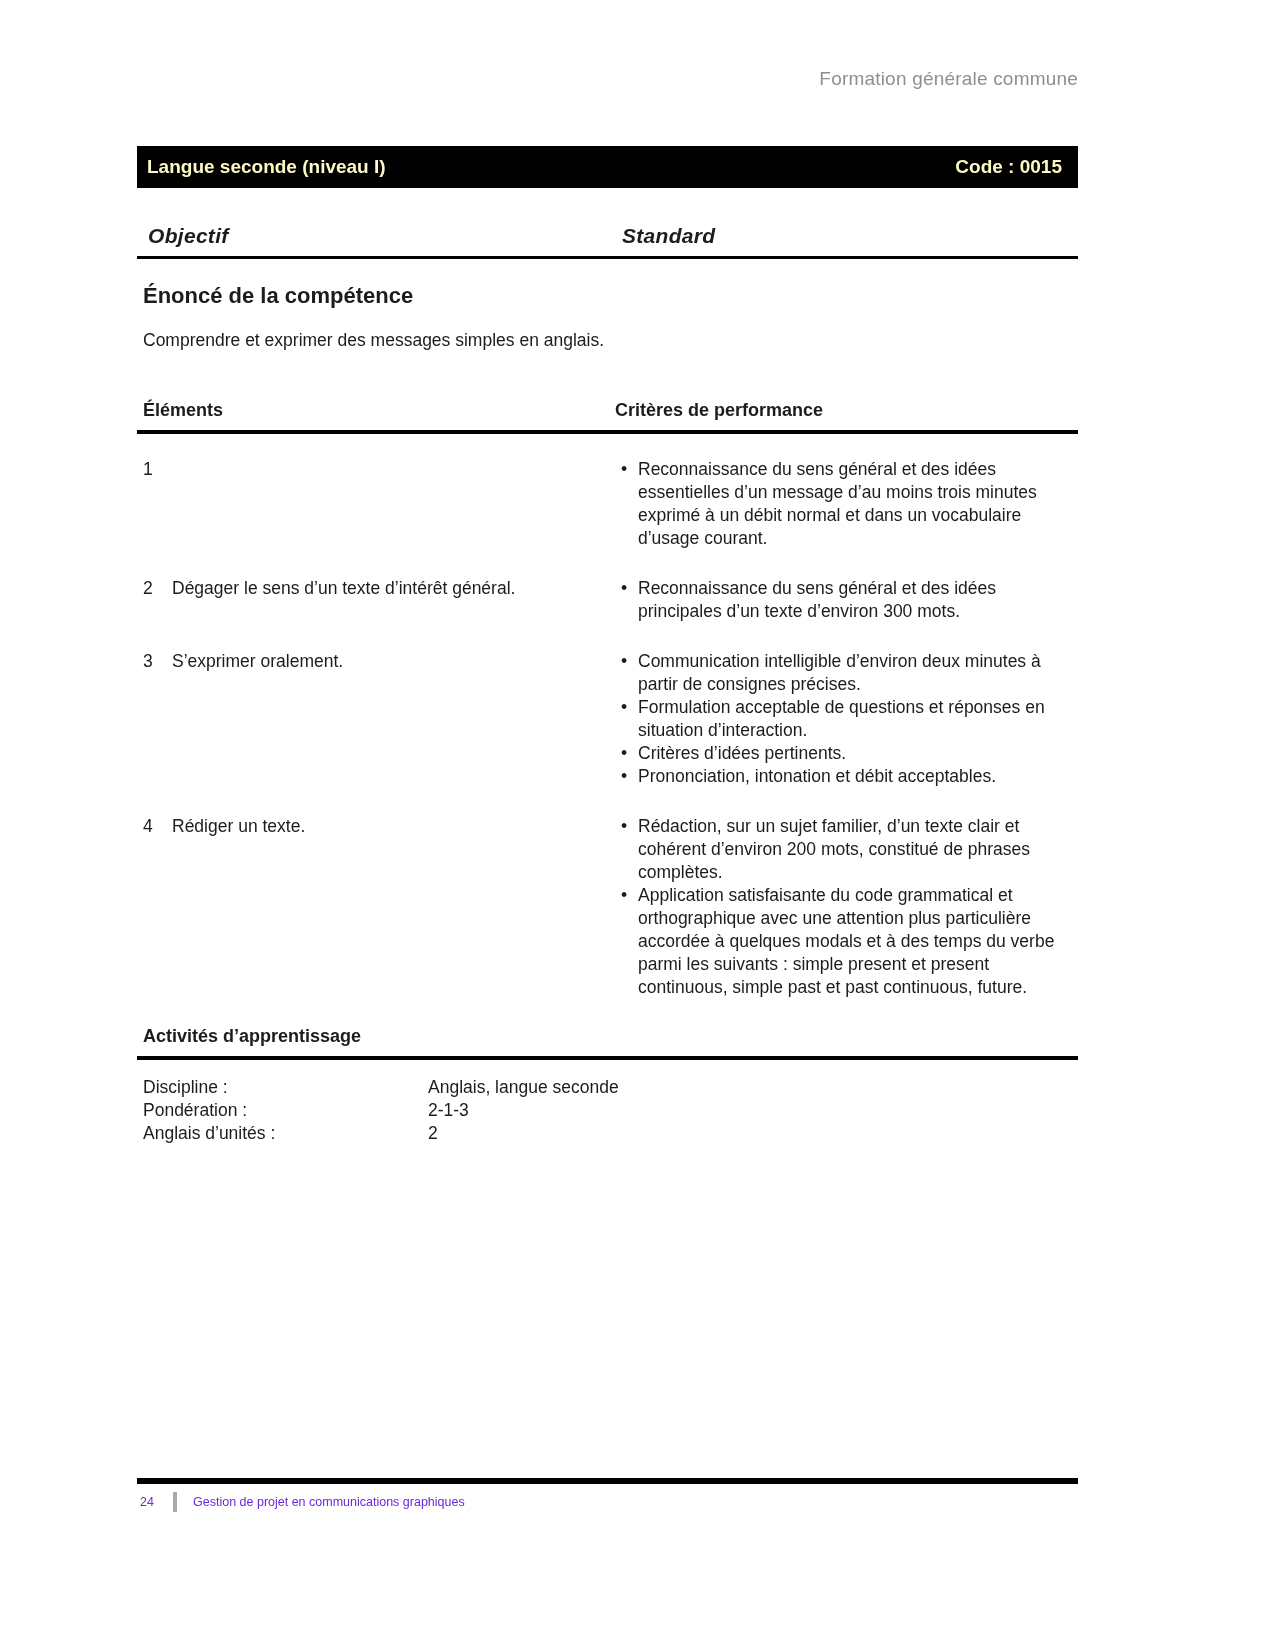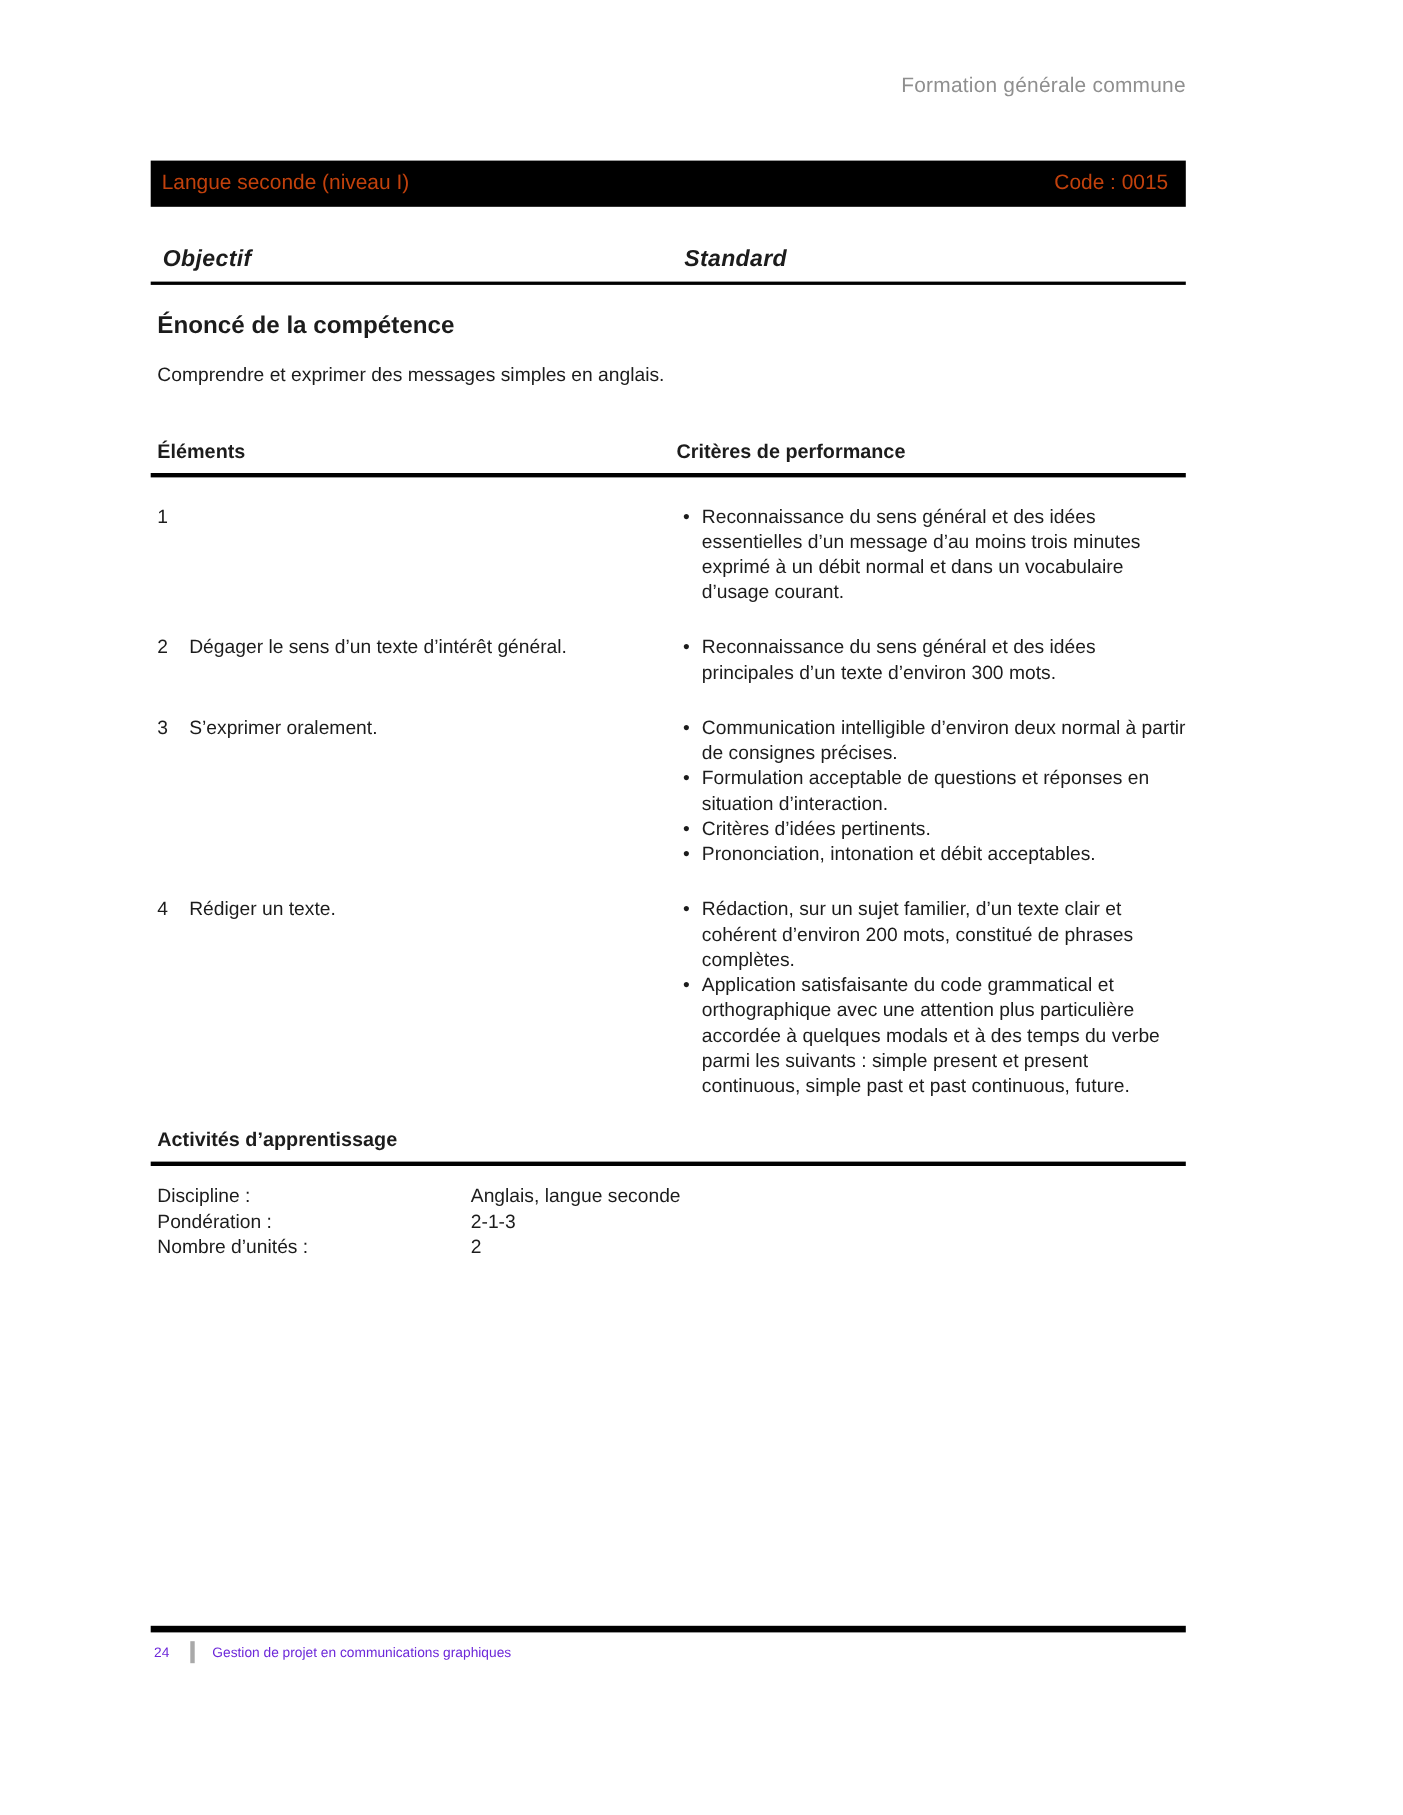--- a/index.html
+++ b/index.html
@@ -13,23 +13,24 @@
   .page { position:relative; width:1275px; height:1650px; background:#fff; overflow:hidden;border-radius:30px; }
   .content { position:absolute; left:137px; top:0; width:941px; }
 
   .header-note {
     margin-top:68px; text-align:right;
     color:#8f8f8f; font-size:19px; letter-spacing:0.2px;
   }
 
   .title-bar {
     margin-top:56px; height:42px; background:#000;
-    color:#c2410c; font-size:19px;
+    color:#fef9c3; font-size:19px;
     display:flex; justify-content:space-between; align-items:center;
     padding:0 16px 0 10px;
+    font-weight:bold;
   }
 
   .obj-std-row {
     margin-top:36px; display:flex;
     font-size:21px; font-weight:bold; font-style:italic;
     padding-left:11px; letter-spacing:0.3px;
   }
   .obj-col { width:474px; }
 
   .rule-thin { margin-top:8px; height:3px; background:#000; }
@@ -127,21 +128,21 @@
       </div>
 
       <div class="row">
         <div class="row-left">
           <span class="row-num">3</span>
           <span class="row-left-text">S’exprimer oralement.</span>
         </div>
         <div class="row-right">
           <div class="bullet-item">
             <span class="bullet-glyph">•</span>
-            <span class="bullet-text">Communication intelligible d’environ deux normal à partir de consignes précises.</span>
+            <span class="bullet-text">Communication intelligible d’environ deux minutes à partir de consignes précises.</span>
           </div>
           <div class="bullet-item">
             <span class="bullet-glyph">•</span>
             <span class="bullet-text">Formulation acceptable de questions et réponses en situation d’interaction.</span>
           </div>
           <div class="bullet-item">
             <span class="bullet-glyph">•</span>
             <span class="bullet-text">Critères d’idées pertinents.</span>
           </div>
           <div class="bullet-item">
@@ -176,21 +177,21 @@
     <div class="fields">
       <div class="field-row">
         <span class="field-label">Discipline :</span>
         <span class="field-value">Anglais, langue seconde</span>
       </div>
       <div class="field-row">
         <span class="field-label">Pondération :</span>
         <span class="field-value">2-1-3</span>
       </div>
       <div class="field-row">
-        <span class="field-label">Nombre d’unités :</span>
+        <span class="field-label">Anglais d’unités :</span>
         <span class="field-value">2</span>
       </div>
     </div>
 
   </div>
 
   <div class="footer">
     <div class="footer-rule"></div>
     <div class="footer-line">
       <span class="footer-pagenum">24</span>

